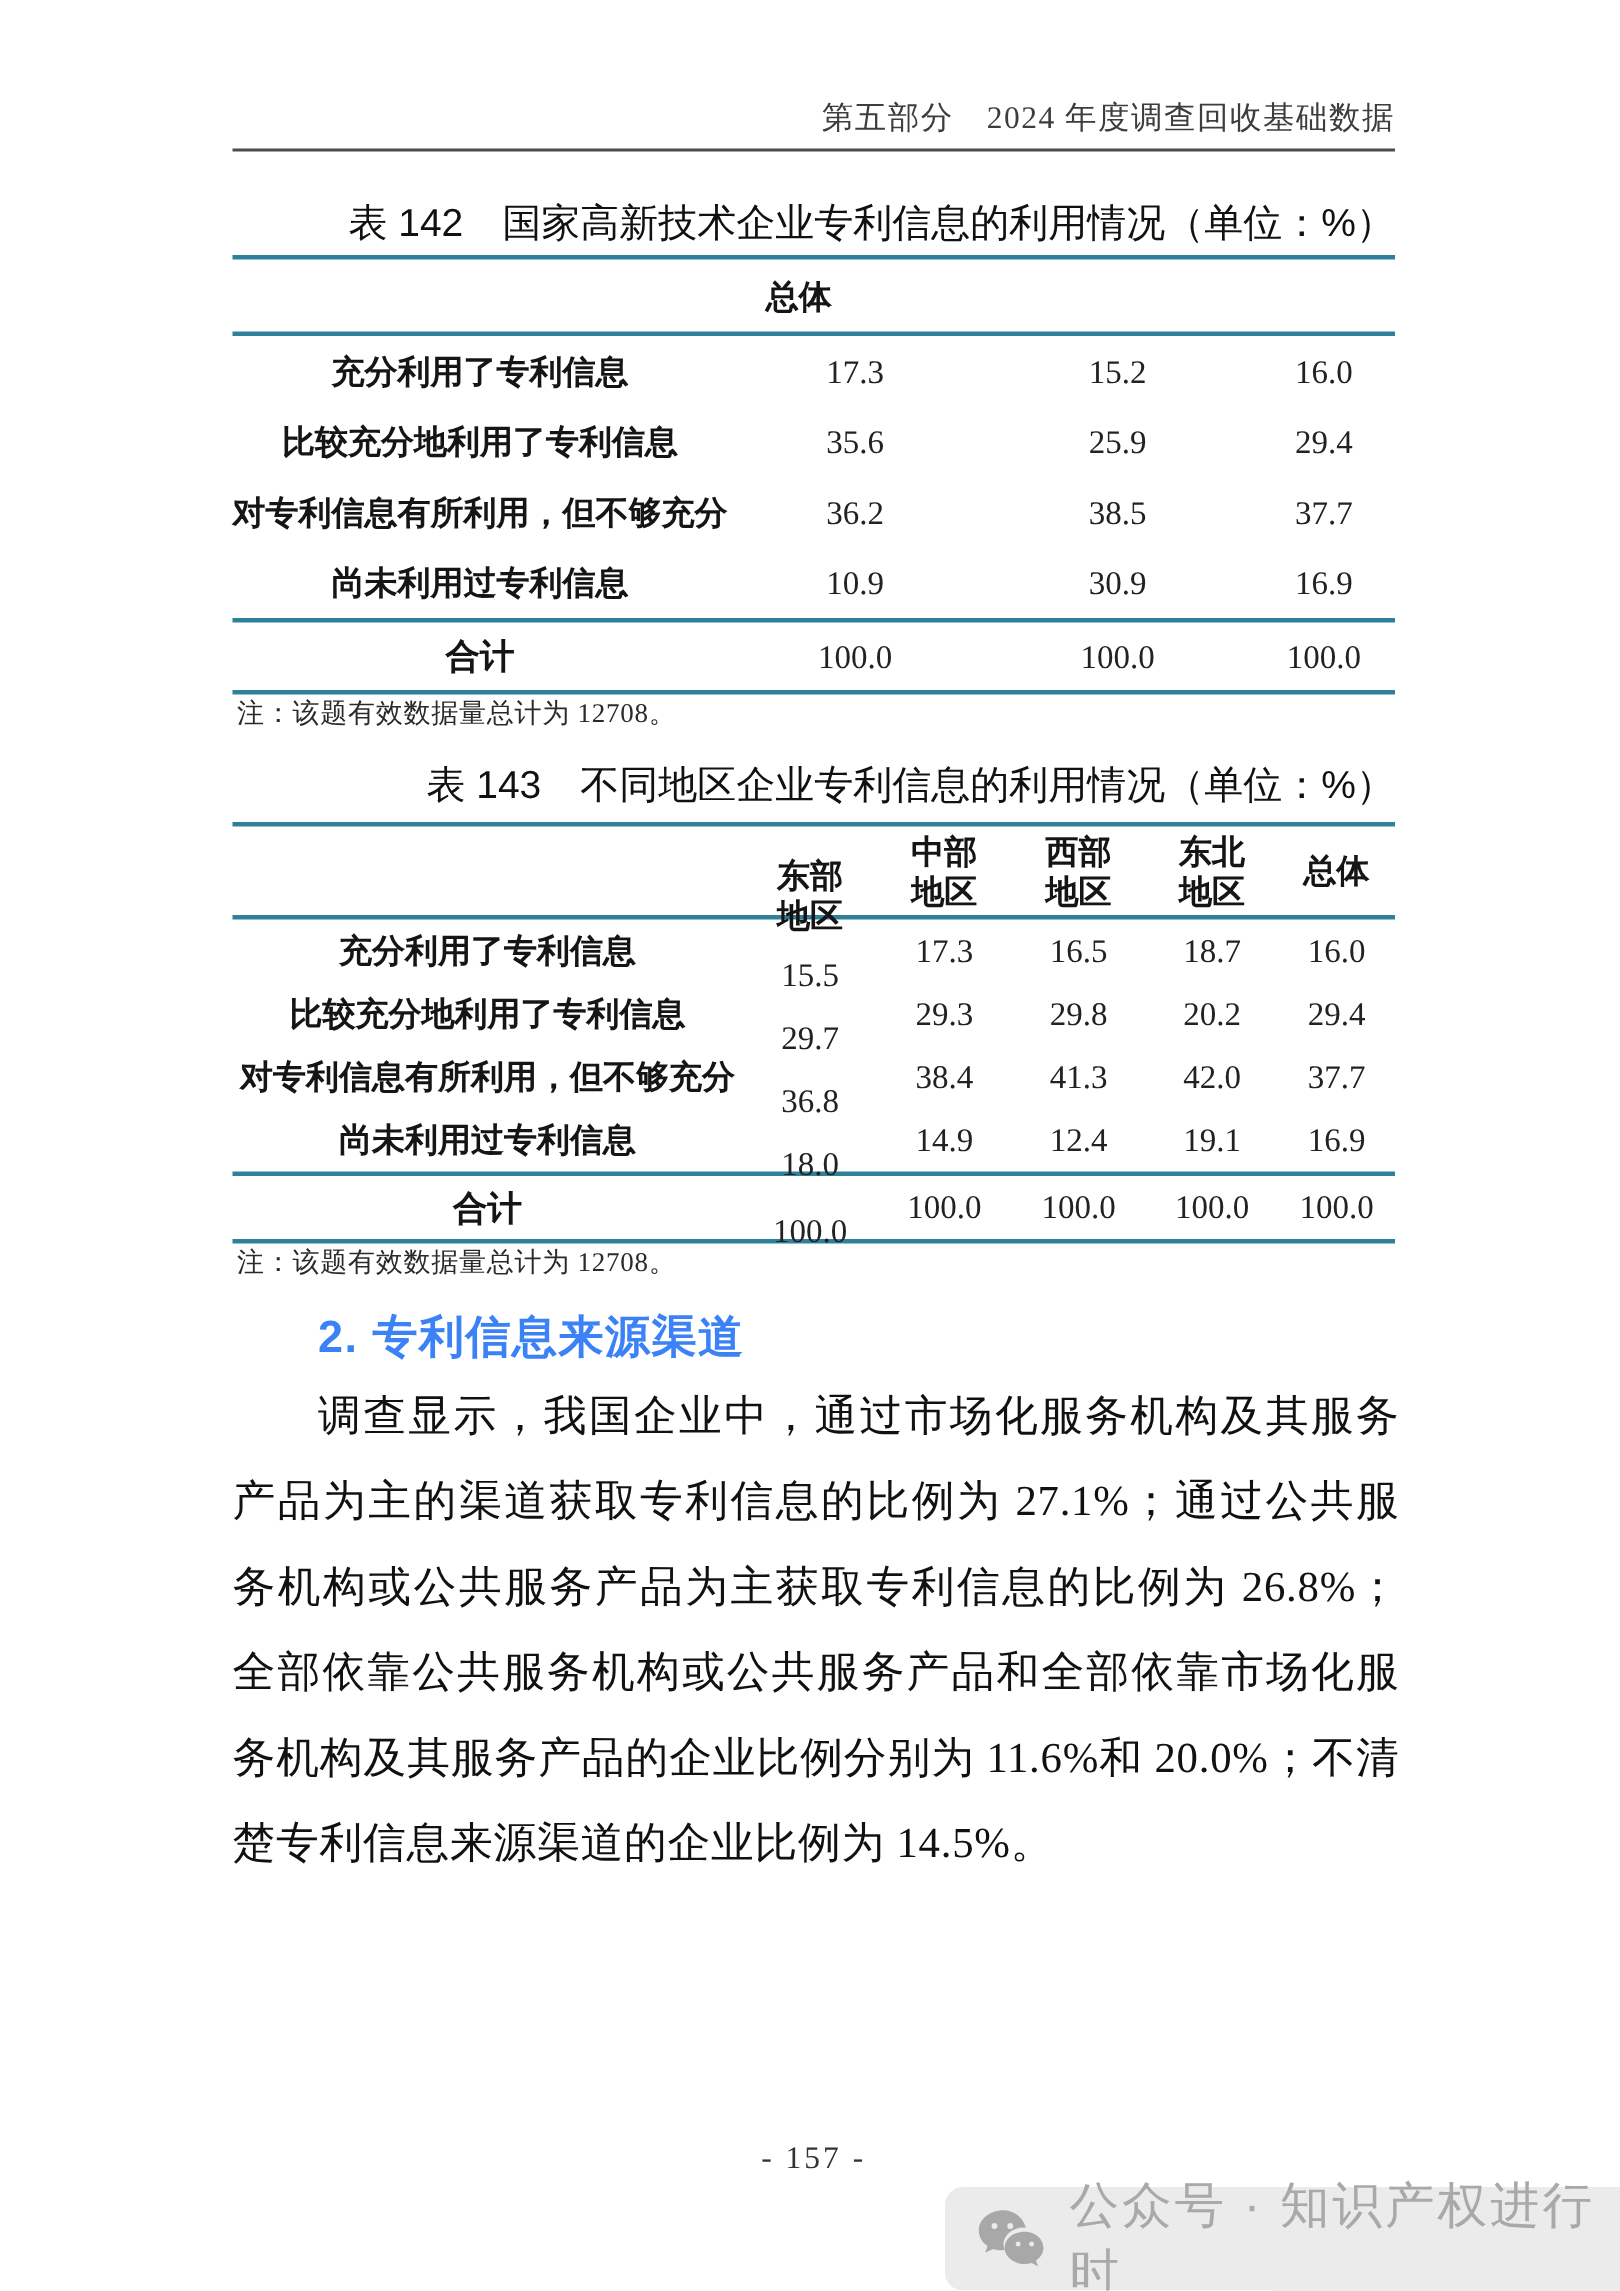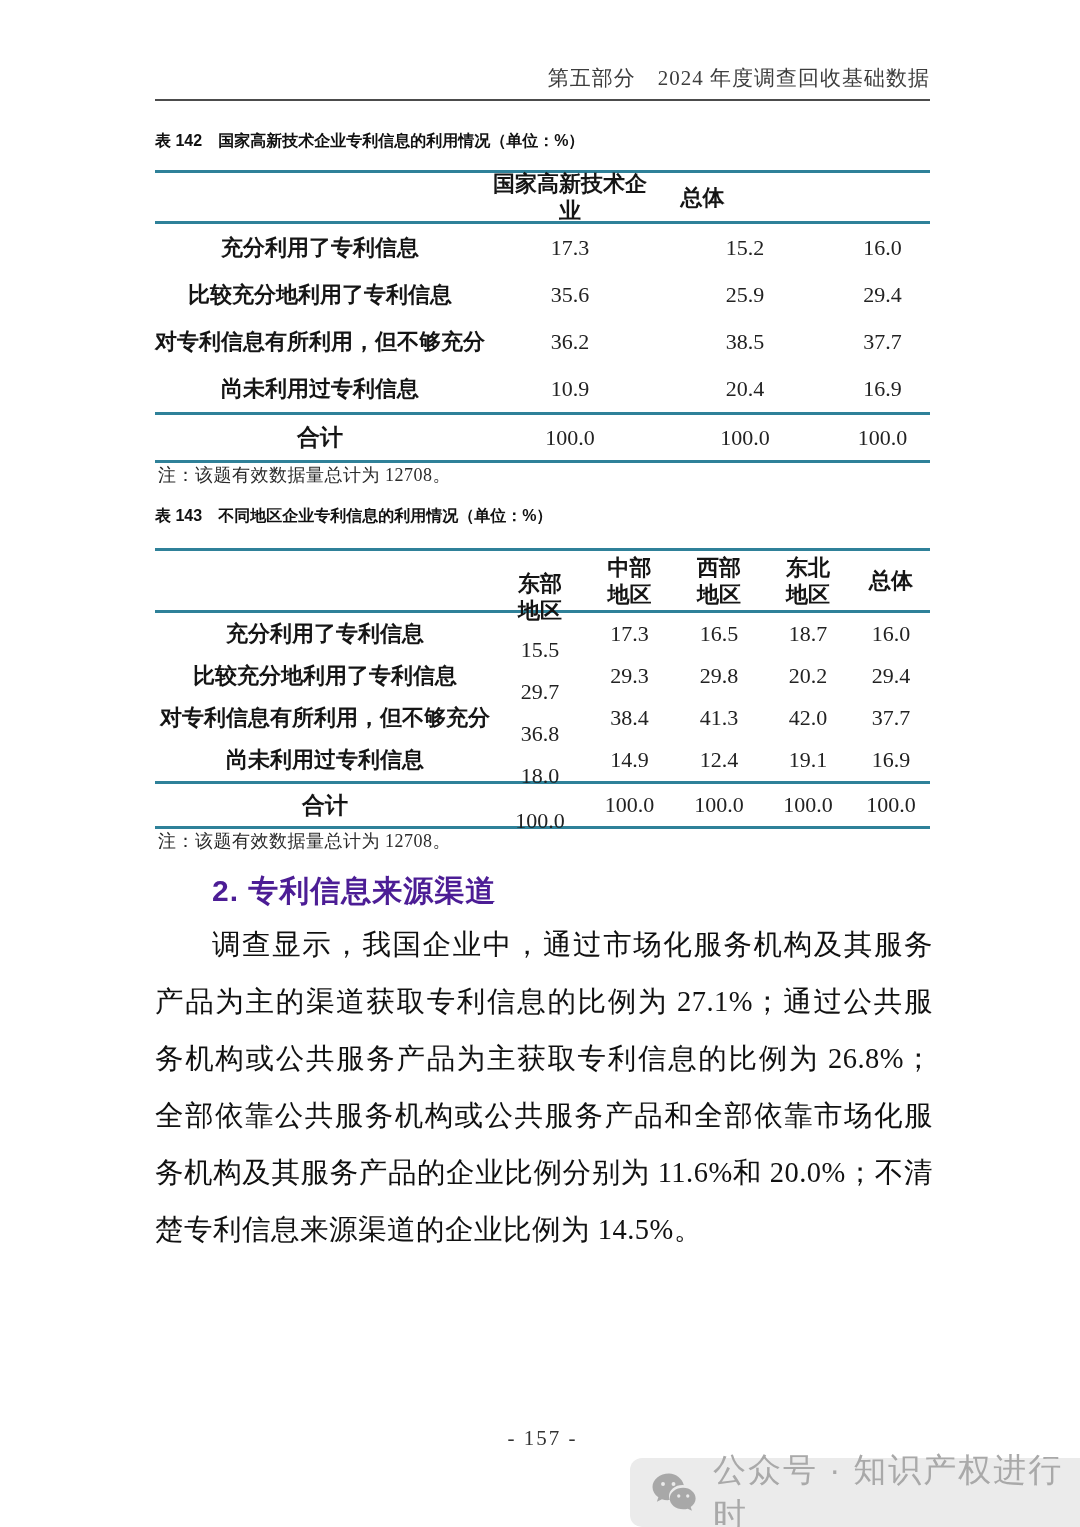--- a/index.html
+++ b/index.html
@@ -17,22 +17,22 @@
     position:absolute; left:155px; top:64px; width:775px;
     text-align:right; font-size:21px; color:#3d3d3d; letter-spacing:1px;
   }
   .header-rule {
     position:absolute; left:155px; top:99px; width:775px; height:2px;
     background:#4c4c4c;
   }
 
   
   .tbl-title {
-    position:absolute; left:155px; width:775px; text-align:left;
-    font-weight:bold; font-size:16px; color:#111;
+    position:absolute; left:155px; width:775px; text-align:right;
+    font-weight:normal; font-size:26px; color:#111;
     font-family:"Liberation Sans","DejaVu Sans",sans-serif;
   }
   #t142-title { top:131px; }
   #t143-title { top:506px; }
 
   
   .tbl { position:absolute; left:155px; width:775px; }
   #t142 { top:170px; }
   #t143 { top:548px; }
   .rule { height:3px; background:#2f8199; }
@@ -72,21 +72,21 @@
   .tbl-note {
     position:absolute; left:158px; width:775px;
     font-size:18px; color:#2a2a2a; letter-spacing:0.5px;
   }
   #t142-note { top:463px; }
   #t143-note { top:829px; }
 
   
   .section-heading {
     position:absolute; left:212px; top:871px;
-    font-weight:bold; font-size:30px; color:#4c1d95;
+    font-weight:bold; font-size:30px; color:#3b82f6;
     font-family:"Liberation Sans","DejaVu Sans",sans-serif;
     letter-spacing:1px;
   }
   .body-paragraph {
     position:absolute; left:155px; top:916px; width:778px;
     font-size:28.5px; line-height:57px; color:#111;
     text-align:justify; text-indent:2em; letter-spacing:0.5px;
   }
 
   
@@ -110,21 +110,20 @@
 
 <div class="page-header">第五部分　2024 年度调查回收基础数据</div>
 <div class="header-rule"></div>
 
 <div class="tbl-title" id="t142-title">表 142　国家高新技术企业专利信息的利用情况（单位：%）</div>
 
 <div class="tbl" id="t142">
   <div class="rule"></div>
   <div class="trow thead-row">
     <div class="cell t142-label"></div>
-    <div class="cell t142-c1">国家高新技术企业</div>
     <div class="cell t142-c3">总体</div>
   </div>
   <div class="rule"></div>
 
   <div class="trow body-row">
     <div class="cell t142-label row-label">充分利用了专利信息</div>
     <div class="cell t142-c1 num">17.3</div>
     <div class="cell t142-c2 num">15.2</div>
     <div class="cell t142-c3 num">16.0</div>
   </div>
@@ -136,21 +135,21 @@
   </div>
   <div class="trow body-row">
     <div class="cell t142-label row-label">对专利信息有所利用，但不够充分</div>
     <div class="cell t142-c1 num">36.2</div>
     <div class="cell t142-c2 num">38.5</div>
     <div class="cell t142-c3 num">37.7</div>
   </div>
   <div class="trow body-row">
     <div class="cell t142-label row-label">尚未利用过专利信息</div>
     <div class="cell t142-c1 num">10.9</div>
-    <div class="cell t142-c2 num">20.4</div>
+    <div class="cell t142-c2 num">30.9</div>
     <div class="cell t142-c3 num">16.9</div>
   </div>
 
   <div class="rule"></div>
   <div class="trow total-row">
     <div class="cell t142-label row-label">合计</div>
     <div class="cell t142-c1 num">100.0</div>
     <div class="cell t142-c2 num">100.0</div>
     <div class="cell t142-c3 num">100.0</div>
   </div>

